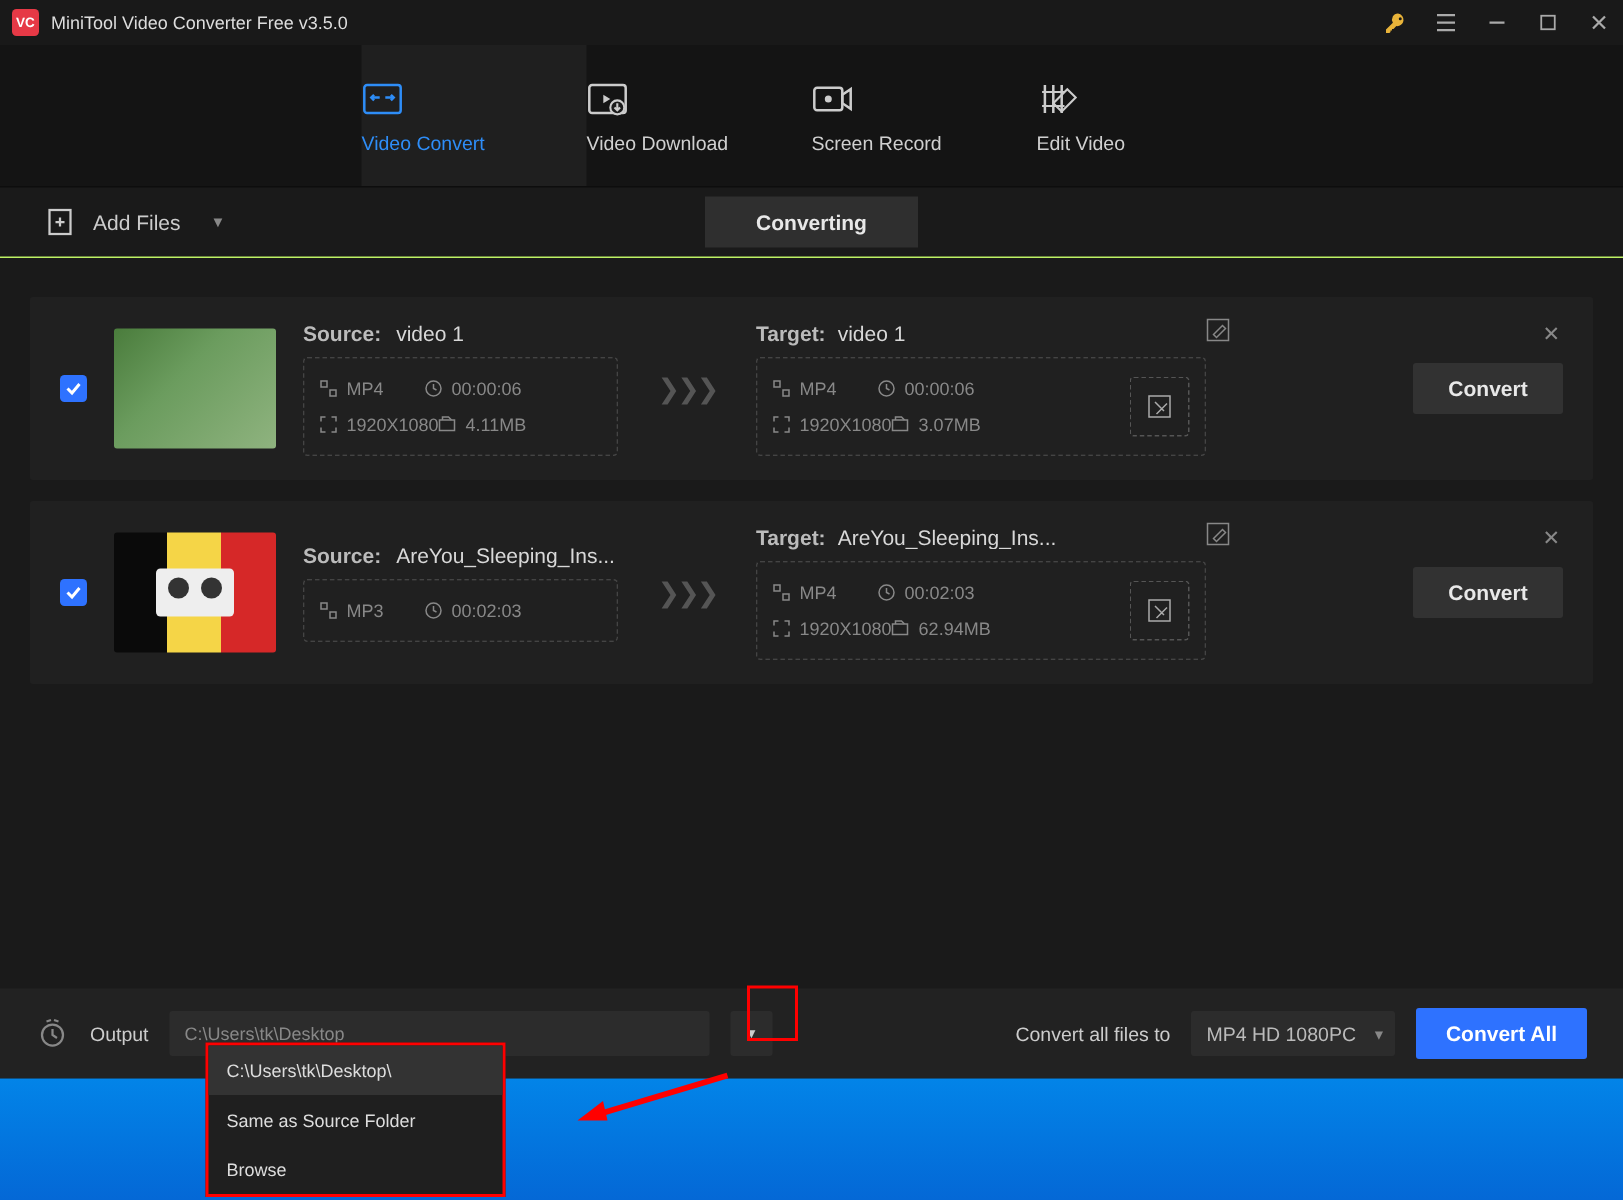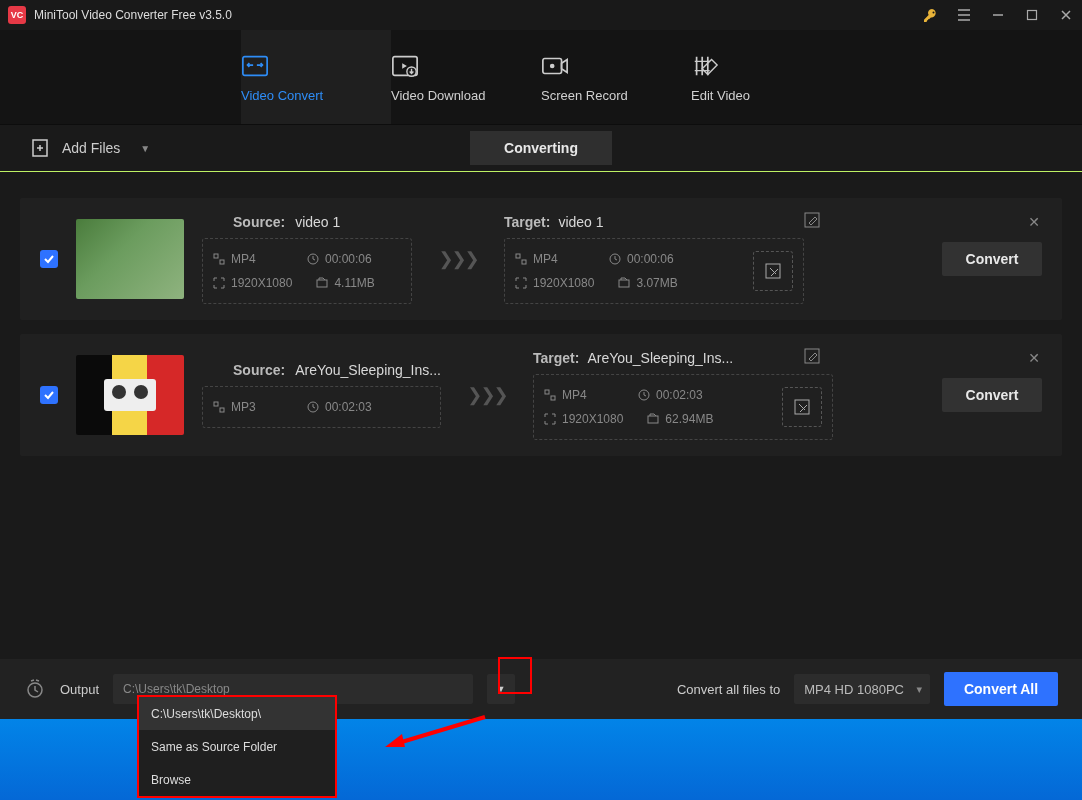--- a/index.html
+++ b/index.html
@@ -26,24 +26,24 @@
 .seg-btn.active { background: #2f2f2f; color: #e8e8e8; font-weight: 600; }
 
 .list { flex: 1; background: #1a1a1a; padding: 12px 20px; overflow: auto; }
 .item { background: #202020; margin: 14px 0; padding: 16px 20px; display: flex; align-items: center; gap: 18px; position: relative; border-radius: 2px; }
 .checkbox { width: 18px; height: 18px; background: #2e72ff; border-radius: 3px; display: flex; align-items: center; justify-content: center; }
 .thumb { width: 108px; height: 80px; background: #333; border-radius: 2px; position: relative; overflow: hidden; }
 .thumb-1 { background: linear-gradient(135deg, #4a7c3c 0%, #6b9c5e 40%, #8fb37f 100%); }
 .thumb-2 { background: linear-gradient(90deg, #0a0a0a 0%, #0a0a0a 33%, #f5d547 33%, #f5d547 66%, #d62828 66%, #d62828 100%); }
 .info-block { flex: 0 0 210px; }
 .src-line { display: flex; align-items: center; gap: 8px; color: #888; font-size: 14px; margin-bottom: 8px; }
-.src-line b { color: #bbb; margin-right: 2px; margin-left: 31px;}
+.src-line b { color: #bbb; margin-right: 2px;}
 .src-line .name { color: #d8d8d8; }
 .dashbox { border: 1px dashed #444; padding: 8px 10px; border-radius: 3px; }
-.dashbox-row { display: flex; gap: 24px; align-items: center; color: #888; font-size: 12px; height: 24px; }
+.dashbox-row { display: flex; align-items: center; color: #888; font-size: 12px; height: 24px; }
 .meta-item { display: flex; align-items: center; gap: 6px; min-width: 70px; }
 .arrows { flex: 0 0 56px; color: #555; font-size: 18px; letter-spacing: -2px; text-align: center; }
 .tgt-block { flex: 0 0 300px; }
 .tgt-line { display: flex; align-items: center; gap: 8px; color: #888; font-size: 14px; margin-bottom: 8px; }
 .tgt-line b { color: #bbb; }
 .tgt-line .name { color: #d8d8d8; white-space: nowrap; overflow: hidden; text-overflow: ellipsis; max-width: 160px; }
 .tgt-dash { border: 1px dashed #444; padding: 8px 10px; border-radius: 3px; display: flex; align-items: center; gap: 14px; }
 .tgt-cols { flex: 1; }
 .settings-btn { width: 40px; height: 40px; border: 1px dashed #555; display: flex; align-items: center; justify-content: center; color: #aaa; cursor: pointer; border-radius: 3px; }
 .edit-btn { position: absolute; top: 14px; right: 240px; color: #888; cursor: pointer; width: 18px; height: 18px; }

